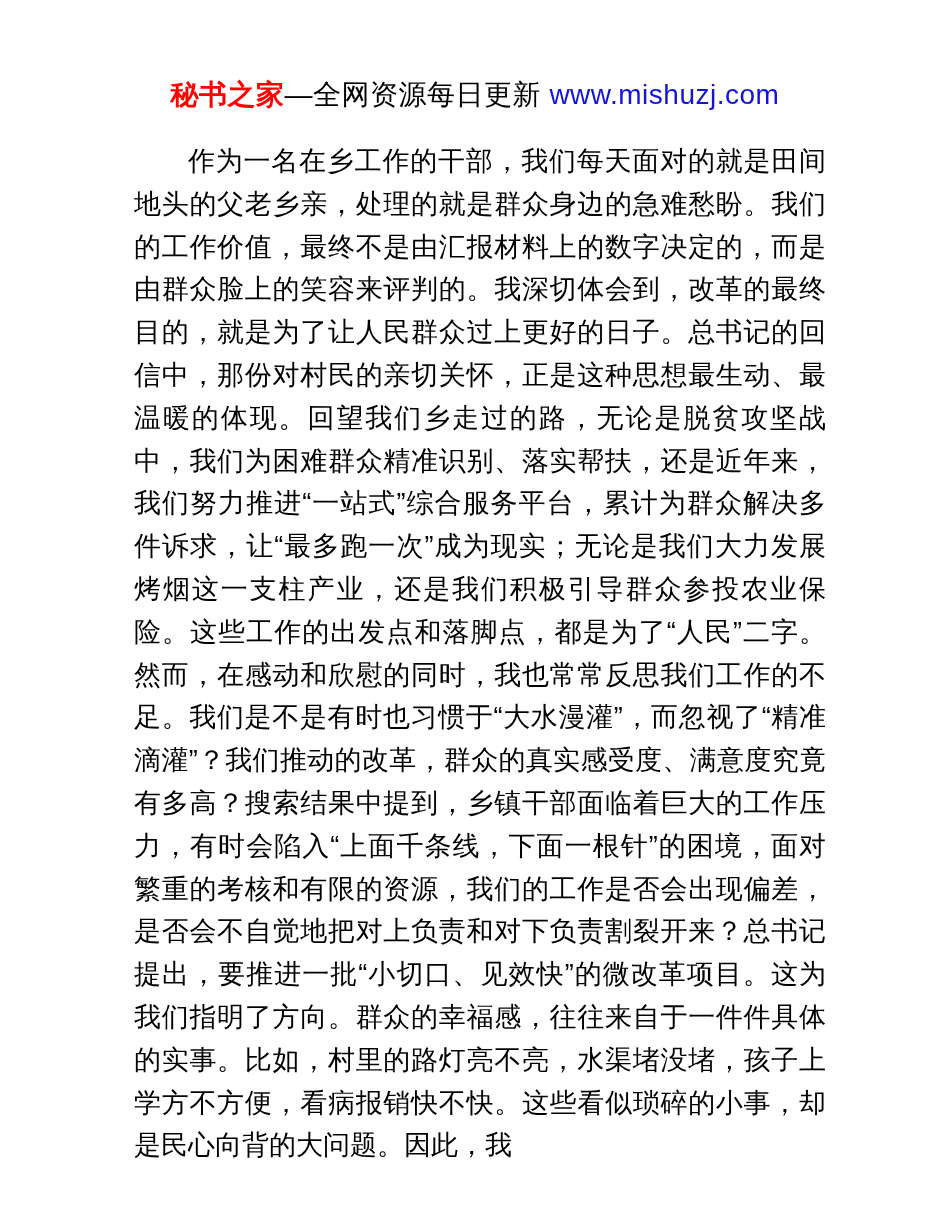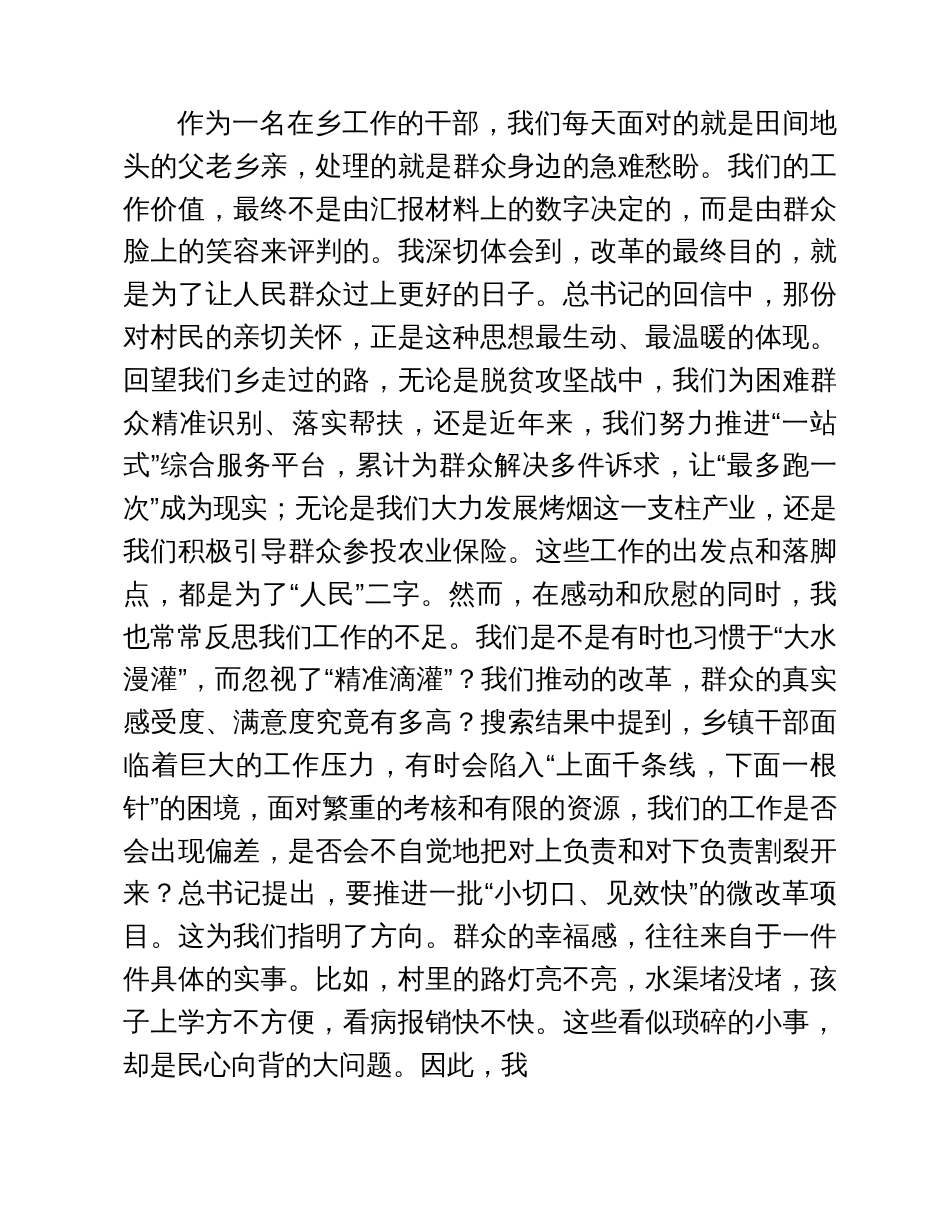--- a/index.html
+++ b/index.html
@@ -38,33 +38,37 @@
   }
   .site-url {
     color: #1414d8;
     font-weight: 400;
   }
   .doc-body {
     margin: 26px 112px 0 122px;
     width: 716px;
   }
   .doc-body p {
-    margin: 1px;
+    margin: 12px;
     font-size: 27px;
     line-height: 42.8px;
     font-weight: 500;
     text-align: justify;
     text-indent: 2em;
     letter-spacing: 0px;
     word-break: break-all;
   }
 </style>
 </head>
 <body>
 
 <div class="page">
 
+  <div class="doc-header">
+    <span class="brand">秘书之家</span><span class="separator">—</span><span class="tagline">全网资源每日更新</span>
+    <span class="site-url">www.mishuzj.com</span>
+  </div>
 
   <div class="doc-body">
     <p>作为一名在乡工作的干部，我们每天面对的就是田间地头的父老乡亲，处理的就是群众身边的急难愁盼。我们的工作价值，最终不是由汇报材料上的数字决定的，而是由群众脸上的笑容来评判的。我深切体会到，改革的最终目的，就是为了让人民群众过上更好的日子。总书记的回信中，那份对村民的亲切关怀，正是这种思想最生动、最温暖的体现。回望我们乡走过的路，无论是脱贫攻坚战中，我们为困难群众精准识别、落实帮扶，还是近年来，我们努力推进“一站式”综合服务平台，累计为群众解决多件诉求，让“最多跑一次”成为现实；无论是我们大力发展烤烟这一支柱产业，还是我们积极引导群众参投农业保险。这些工作的出发点和落脚点，都是为了“人民”二字。然而，在感动和欣慰的同时，我也常常反思我们工作的不足。我们是不是有时也习惯于“大水漫灌”，而忽视了“精准滴灌”？我们推动的改革，群众的真实感受度、满意度究竟有多高？搜索结果中提到，乡镇干部面临着巨大的工作压力，有时会陷入“上面千条线，下面一根针”的困境，面对繁重的考核和有限的资源，我们的工作是否会出现偏差，是否会不自觉地把对上负责和对下负责割裂开来？总书记提出，要推进一批“小切口、见效快”的微改革项目。这为我们指明了方向。群众的幸福感，往往来自于一件件具体的实事。比如，村里的路灯亮不亮，水渠堵没堵，孩子上学方不方便，看病报销快不快。这些看似琐碎的小事，却是民心向背的大问题。因此，我</p>
   </div>
 
 </div>
 
 </body></html>

